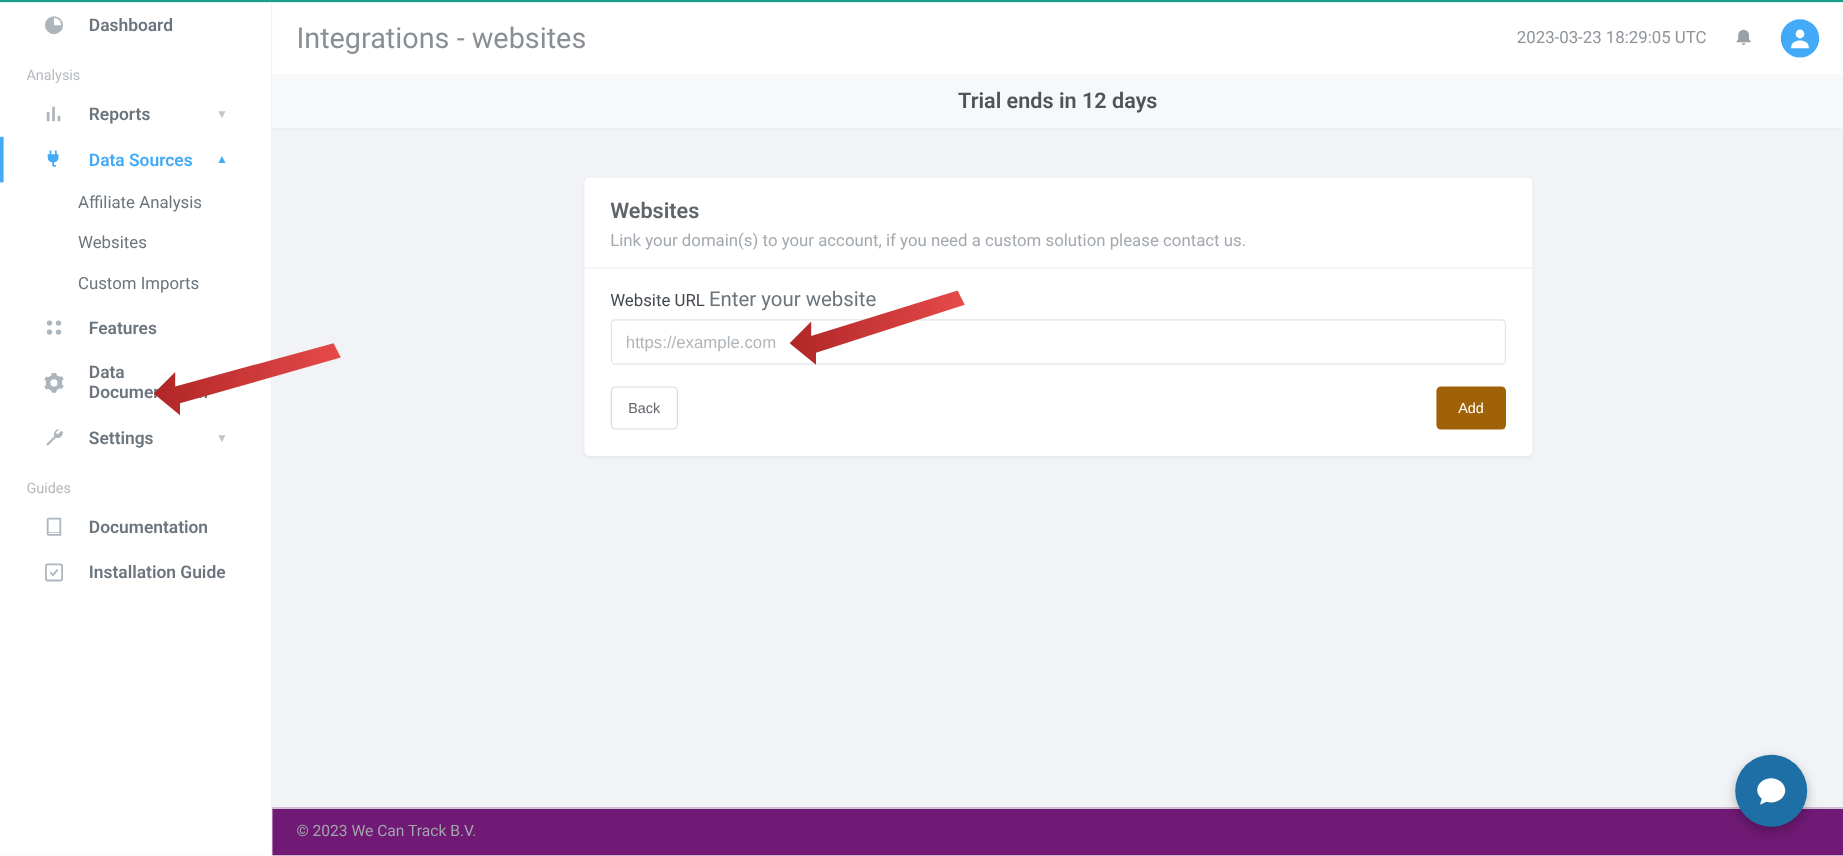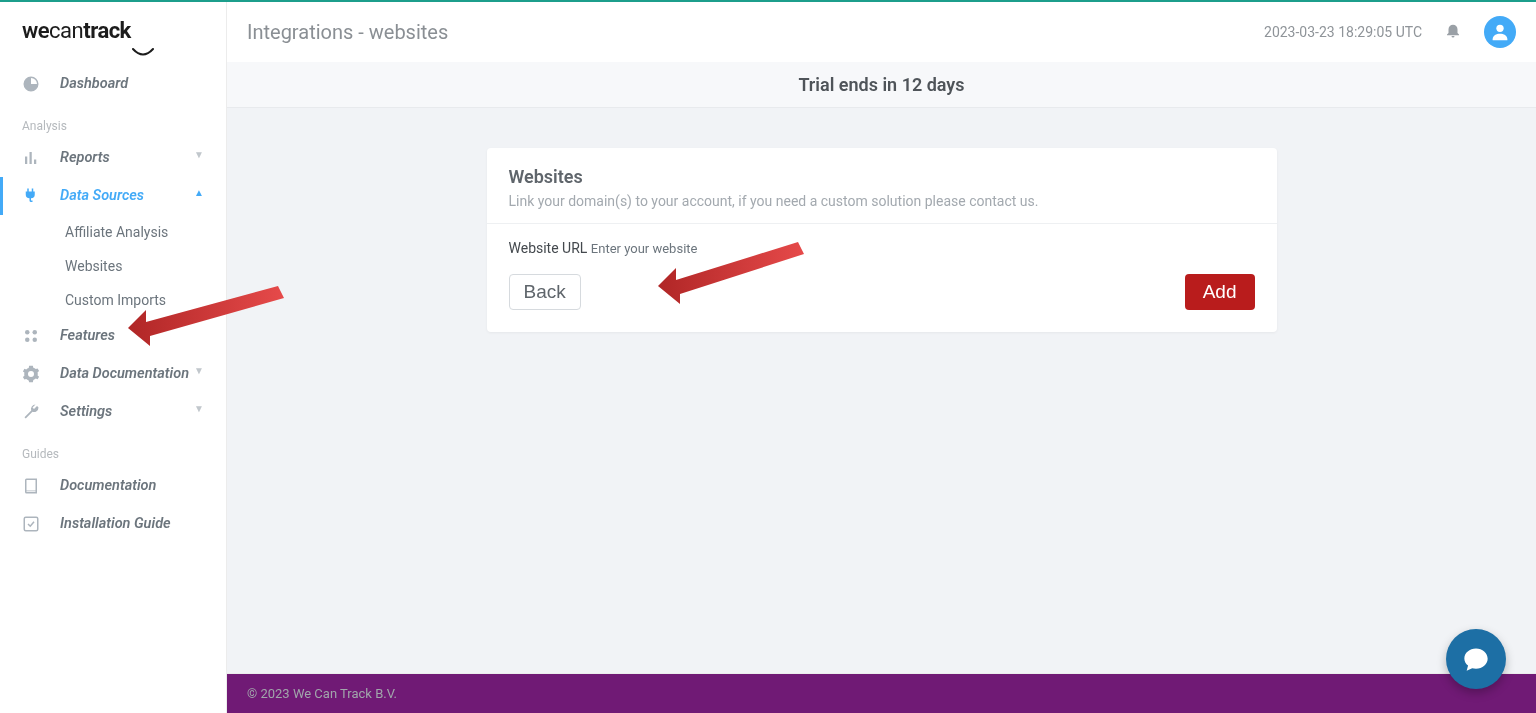--- a/index.html
+++ b/index.html
@@ -9,79 +9,69 @@
 
 
 .sidebar { position: absolute; top:2px; left:0; width:227px; bottom:0; background:#fff; border-right:1px solid #ececec; }
 .logo { padding: 16px 22px 14px; }
 .logo-text { font-size:22px; font-weight:600; color:#1c1c1c; letter-spacing:-0.5px; }
 .logo-text .can { font-weight:400; }
 .logo-text .track { font-weight:700; }
 .logo-smile { margin-left: 110px; height: 8px; }
 
 .nav-section-label { font-size:12px; color:#b5b9bd; padding: 16px 22px 6px; }
-.nav-item { display:flex; padding:10px 22px; cursor:pointer; color:#6c757d; position:relative;font-style:italic; }
+.nav-item { display:flex; align-items:center; padding:10px 36px; cursor:pointer; color:#6c757d; position:relative; }
 .nav-item .icon { width:18px; height:18px; margin-right:20px; color:#adb5bd; display:flex; align-items:center; justify-content:center; }
 .nav-item .label { font-size:14.5px; font-weight:600; flex:1; }
 .nav-item.active { color:#43aaf7; }
 .nav-item.active .icon { color:#43aaf7; }
 .nav-item.active::before { content:""; position:absolute; left:0; top:0; bottom:0; width:3px; background:#43aaf7; }
 .nav-item .chev { color:#c1c7cc; font-size:10px; }
 .nav-subitem { display:block; padding:9px 22px 9px 65px; font-size:14px; color:#6c757d; cursor:pointer; }
 
 
 .header { position:absolute; left:227px; right:0; top:2px; height:60px; background:#fff; display:flex; align-items:center; padding:0 20px; }
-.header .title { font-size:20px; color:#8a8f94; font-weight:400; }
+.header .title { font-size:24px; color:#8a8f94; font-weight:400; }
 .header .spacer { flex:1; }
 .header .timestamp { font-size:14px; color:#8f9499; margin-right:22px; }
 .header .bell { color:#9aa0a6; margin-right:22px; cursor:pointer; }
 .header .avatar { width:32px; height:32px; border-radius:50%; background:#43aaf7; display:flex; align-items:center; justify-content:center; cursor:pointer; }
 
 
 .content { position:absolute; left:227px; right:0; top:62px; bottom:40px; background:#f1f3f6; overflow:auto; }
 .trial-banner { background:#f7f8fa; text-align:center; font-size:18px; color:#4f5459; font-weight:600; padding:12px; border-bottom:1px solid #e8eaed; }
 
 .card { background:#fff; width:790px; margin:40px auto 20px; border-radius:4px; box-shadow:0 1px 3px rgba(0,0,0,0.05); }
 .card-header { padding:18px 22px 14px; border-bottom:1px solid #eef0f2; }
 .card-header h2 { color:#5f656b; font-size:18px; font-weight:600; margin-bottom:6px; }
 .card-header p { color:#a3a9af; font-size:14px; }
 .card-body { padding:16px 22px 22px; }
 .form-label { font-size:14px; color:#44494e; margin-bottom:6px; }
-.form-label .hint { font-weight:400; color:#6c757d; font-size:13px; }
+.form-label .hint { font-weight:400; color:#6c757d; font-size:17px; }
 .form-input { width:100%; height:38px; border:1px solid #e2e4e7; border-radius:4px; padding:0 12px; font-size:14px; color:#555; }
 .form-input::placeholder { color:#b0b5ba; }
 .btn-row { display:flex; justify-content:space-between; margin-top:18px; }
-.btn { height:36px; padding:0 14px; border-radius:4px; font-size:19px; cursor:pointer; }
+.btn { height:36px; padding:0 14px; border-radius:4px; font-size:12px; cursor:pointer; }
 .btn-back { background:#fff; border:1px solid #d6dade; color:#5f656b; }
-.btn-add { background:#b91c1c; border:none; color:#fff; padding:0 18px; }
+.btn-add { background:#a16207; border:none; color:#fff; padding:0 18px; }
 
 .footer { position:absolute; left:227px; right:0; bottom:0; height:40px; display:flex; align-items:center; padding:0 20px; color:#a1a6ab; font-size:13px; background:#701a75; border-top:1px solid #ececec; }
 
 
 .arrow { position:absolute; pointer-events:none; }
 
 
 .chat-bubble { position:absolute; right:30px; bottom:24px; width:60px; height:60px; border-radius:50%; background:#1d6fa5; display:flex; align-items:center; justify-content:center; cursor:pointer; box-shadow:0 4px 10px rgba(0,0,0,0.25); }
 </style>
 </head>
 <body>
 
 <div class="topbar-line"></div>
 
 <aside class="sidebar">
-  <div class="logo">
-    <span class="logo-text">
-      <span>we</span><span class="can">can</span><span class="track">track</span>
-    </span>
-    <div class="logo-smile">
-      <svg width="22" height="10" viewBox="0 0 22 10">
-          <path d="M1 1 Q11 12 21 1" stroke="#1c1c1c" stroke-width="2" fill="none" stroke-linecap="round"></path>
-        </svg>
-    </div>
-  </div>
 
   <div class="nav-item">
     <span class="icon">
       <svg width="18" height="18" viewBox="0 0 24 24" fill="currentColor">
           <path d="M12 2a10 10 0 100 20 10 10 0 000-20zm0 2a8 8 0 018 8h-8V4z"></path>
         </svg>
     </span>
     <span class="label">Dashboard</span>
   </div>
 
@@ -190,20 +180,21 @@
   <div class="card">
     <div class="card-header">
       <h2>Websites</h2>
       <p>Link your domain(s) to your account, if you need a custom solution please contact us.</p>
     </div>
     <div class="card-body">
       <div class="form-label">
         <span>Website URL</span>
         <span class="hint">Enter your website</span>
       </div>
+      <input class="form-input" type="text" placeholder="https://example.com" style="">
       <div class="btn-row">
         <button class="btn btn-back">Back</button>
         <button class="btn btn-add">Add</button>
       </div>
     </div>
   </div>
 </main>
 
 <footer class="footer">
   <span>© 2023 We Can Track B.V.</span>

